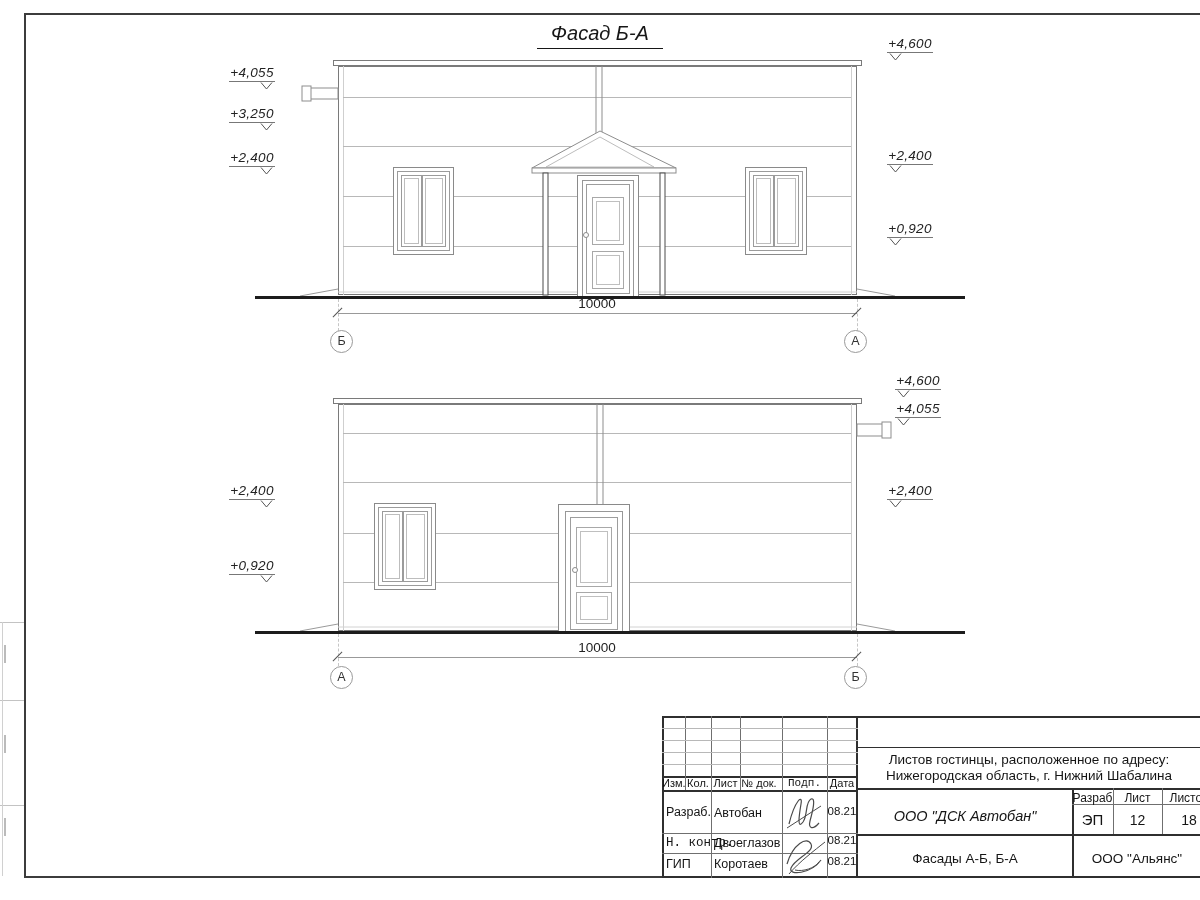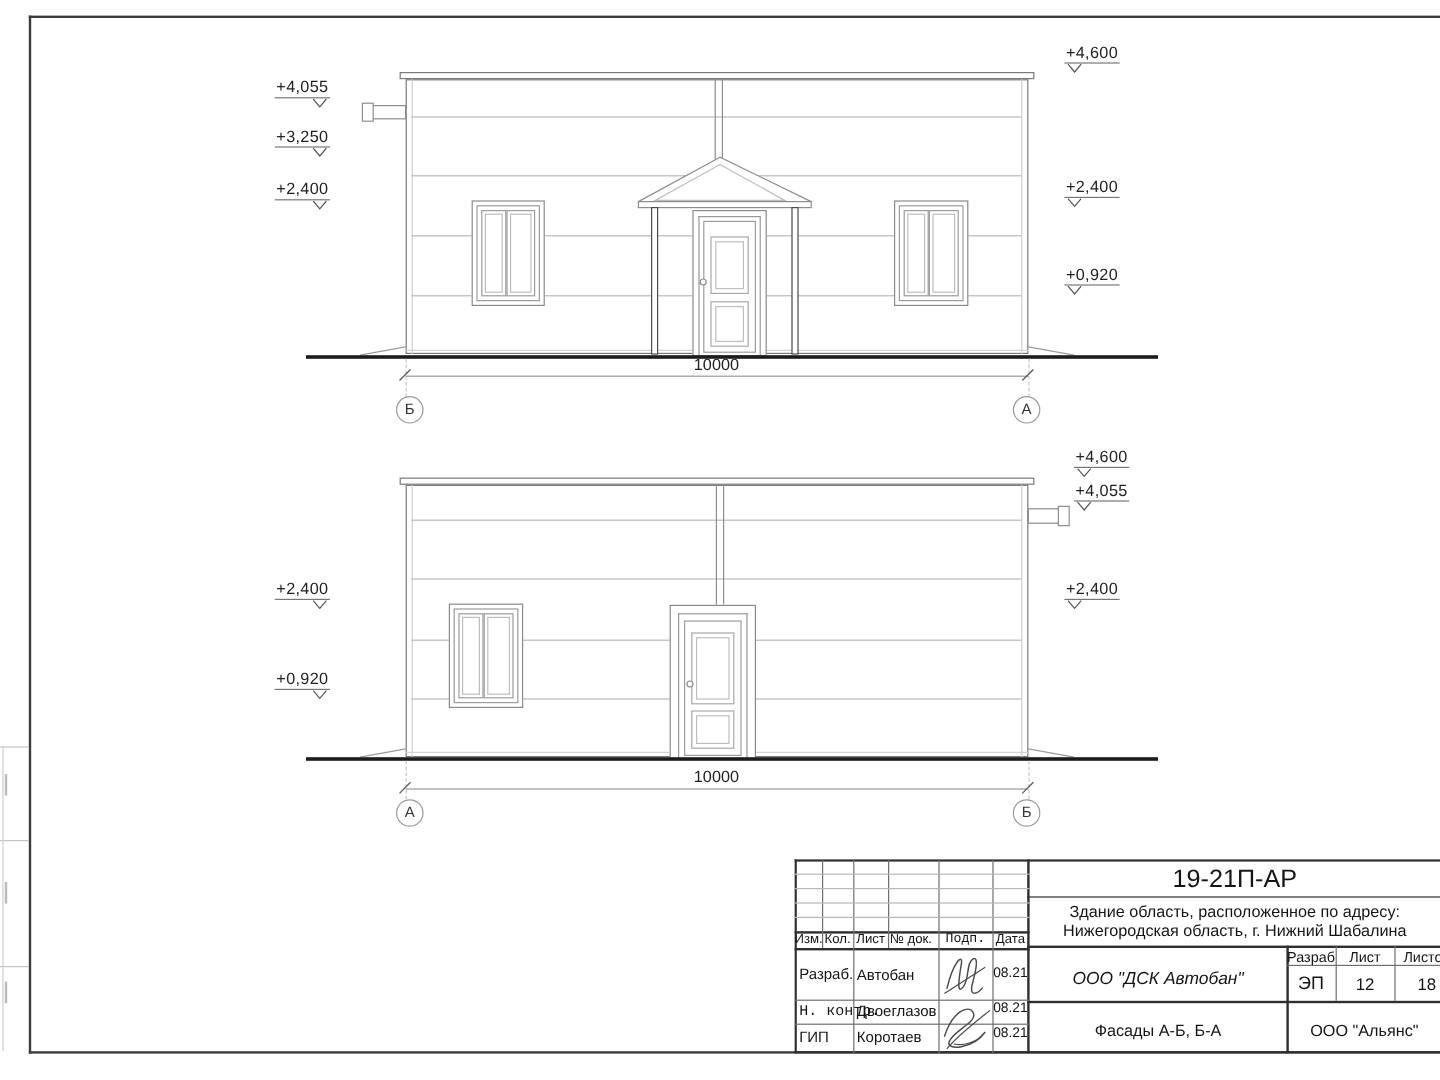--- a/index.html
+++ b/index.html
@@ -9,21 +9,21 @@
   .ln{position:absolute;background:#7a7a7a;}
   .thin{background:#b8b8b8;}
   .heavy{background:#2f2f2f;}
   .mid{background:#6f6f6f;}
   .ground{position:absolute;height:3px;background:#1c1c1c;}
   
   .ftitle{position:absolute;width:300px;text-align:center;font-size:20px;font-style:italic;color:#161616;}
   .ftitle span{display:inline-block;border-bottom:1.5px solid #161616;padding:0 14px 3px 14px;}
   
   .elev{position:absolute;width:46px;text-align:center;}
-  .elev .t{display:block;font-size:13.5px;line-height:15px;letter-spacing:.3px;color:#222;}
+  .elev .t{display:block;font-size:13.5px;line-height:15px;letter-spacing:.3px;color:#222;font-style:italic;}
   .elev .u{display:block;height:1px;background:#777;margin-top:1px;}
   .elev svg{position:absolute;top:17px;}
   .ar-r{right:2px;} .ar-l{left:2px;}
   
   .axis{position:absolute;width:21px;height:21px;border:1px solid #9a9a9a;border-radius:50%;
         text-align:center;line-height:21px;font-size:12.5px;color:#333;background:#fff;}
   .dimtext{position:absolute;width:200px;text-align:center;font-size:13.5px;color:#222;}
   .tick{position:absolute;width:13px;height:1px;background:#555;transform:rotate(-45deg);}
   .ext{position:absolute;width:0;border-left:1px dashed #c6c6c6;}
   
@@ -55,20 +55,23 @@
   <div class="ln heavy" style="left:24px;top:876px;width:1176px;height:2px;background:#3c3c3c;"></div>
 
   <div class="ln thin" style="left:0;top:622px;width:24px;height:1px;background:#c3c3c3;"></div>
   <div class="ln thin" style="left:0;top:700px;width:24px;height:1px;background:#c3c3c3;"></div>
   <div class="ln thin" style="left:0;top:805px;width:24px;height:1px;background:#c3c3c3;"></div>
   <div class="ln thin" style="left:2px;top:622px;width:1px;height:254px;background:#d0d0d0;"></div>
   <div class="ln" style="left:4px;top:645px;width:2px;height:18px;background:#bbb;"></div>
   <div class="ln" style="left:4px;top:735px;width:2px;height:18px;background:#bbb;"></div>
   <div class="ln" style="left:4px;top:818px;width:2px;height:18px;background:#bbb;"></div>
 
+  <div class="ftitle" style="left:450px;top:22px;">
+    <span>Фасад Б-А</span>
+  </div>
 
   <div class="cap" style="left:333px;top:60px;width:529px;height:6px;"></div>
   <div class="wall" style="left:338px;top:66px;width:519px;height:229px;"></div>
   <div class="ln thin" style="left:343px;top:66px;width:1px;height:229px;background:#cfcfcf;"></div>
   <div class="ln thin" style="left:851px;top:66px;width:1px;height:229px;background:#cfcfcf;"></div>
 
   <div class="ln thin" style="left:343px;top:97px;width:508px;height:1px;"></div>
   <div class="ln thin" style="left:343px;top:146px;width:508px;height:1px;"></div>
   <div class="ln thin" style="left:343px;top:196px;width:508px;height:1px;"></div>
   <div class="ln thin" style="left:343px;top:246px;width:508px;height:1px;"></div>
@@ -310,22 +313,21 @@
     <svg class="abs" style="left:121px;top:74px;" width="44" height="46" viewBox="0 0 44 46">
       <path d="M6,34 C12,10 20,4 18,14 C16,26 14,40 20,32 C25,25 22,12 28,9 C33,7 30,20 27,31 C25,39 30,40 36,33" fill="none" stroke="#4a4a4a" stroke-width="1.2"></path>
       <path d="M4,38 L38,16" fill="none" stroke="#4a4a4a" stroke-width="1"></path>
     </svg>
     <svg class="abs" style="left:119px;top:116px;" width="48" height="46" viewBox="0 0 48 46">
       <path d="M6,32 C12,12 26,4 30,12 C34,20 14,26 10,36 C7,44 30,42 40,28" fill="none" stroke="#4a4a4a" stroke-width="1.2"></path>
       <path d="M8,42 C18,30 34,18 44,10" fill="none" stroke="#4a4a4a" stroke-width="1"></path>
       <path d="M14,38 C22,40 34,36 38,30" fill="none" stroke="#4a4a4a" stroke-width="1"></path>
     </svg>
 
-    <div class="tbt ctr" style="left:196px;top:5px;width:342px;font-size:21px;">19-21П-АР</div>
-    <div class="tbt ctr" style="left:196px;top:36px;width:342px;font-size:13.5px;">Здание область, расположенное по адресу:</div>
+    <div class="tbt ctr" style="left:196px;top:36px;width:342px;font-size:13.5px;">Листов гостинцы, расположенное по адресу:</div>
     <div class="tbt ctr" style="left:196px;top:52px;width:342px;font-size:13.5px;">Нижегородская область, г. Нижний Шабалина</div>
     <div class="tbt ctr" style="left:196px;top:92px;width:214px;font-size:14.5px;font-style:italic;">ООО "ДСК Автобан"</div>
     <div class="tbt ctr" style="left:410px;top:75px;width:41px;font-size:12px;">Разраб</div>
     <div class="tbt ctr" style="left:451px;top:75px;width:49px;font-size:12px;">Лист</div>
     <div class="tbt ctr" style="left:500px;top:75px;width:54px;font-size:12px;">Листов</div>
     <div class="tbt ctr" style="left:410px;top:95px;width:41px;font-size:15px;">ЭП</div>
     <div class="tbt ctr" style="left:451px;top:96px;width:49px;font-size:14px;">12</div>
     <div class="tbt ctr" style="left:500px;top:96px;width:54px;font-size:14px;">18</div>
     <div class="tbt ctr" style="left:196px;top:135px;width:214px;font-size:13.5px;">Фасады А-Б, Б-А</div>
     <div class="tbt ctr" style="left:412px;top:135px;width:126px;font-size:13.5px;">ООО "Альянс"</div>

